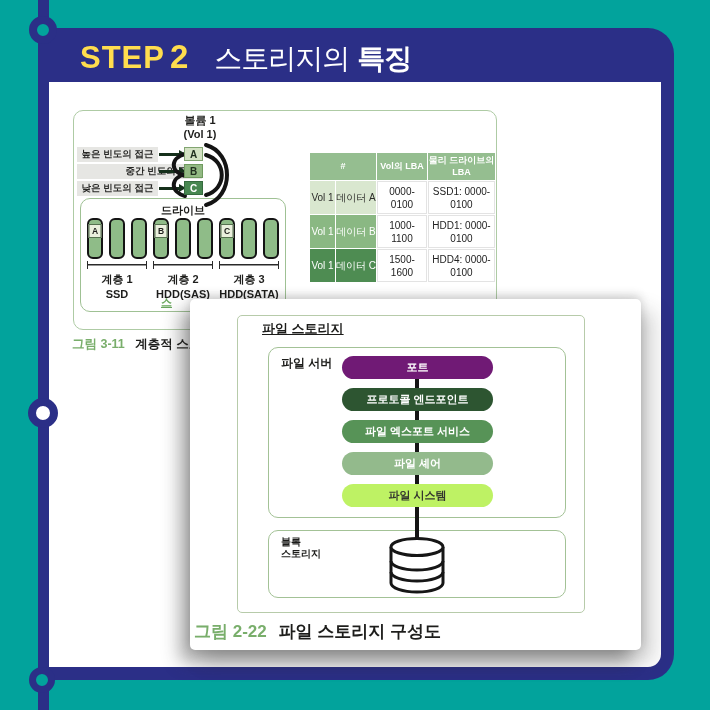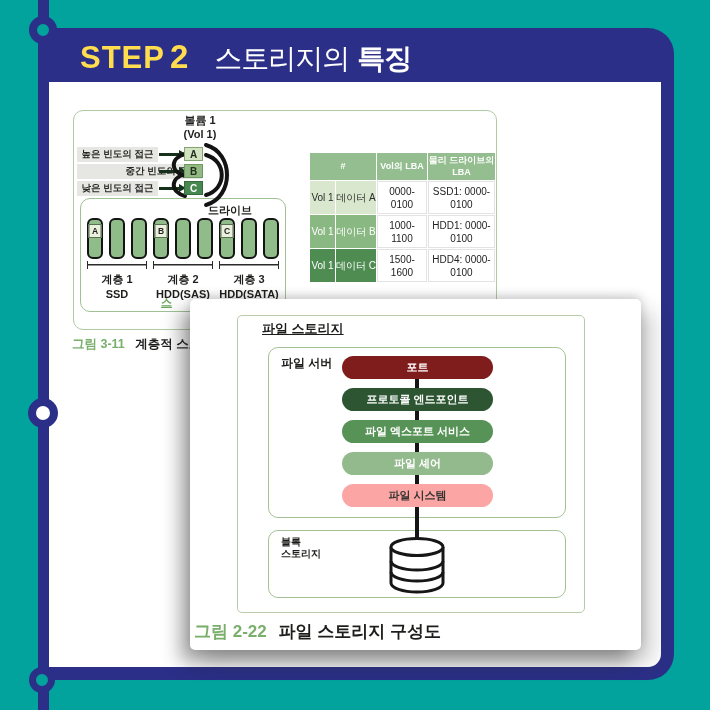--- a/index.html
+++ b/index.html
@@ -37,21 +37,21 @@
   .vblock{position:absolute;left:184px;width:19px;height:14px;box-sizing:border-box;
           font-size:10px;font-weight:700;display:flex;align-items:center;justify-content:center;z-index:2;}
   .blk-a{top:147px;background:#D3E2C3;border:1px solid #82A571;color:#21301f;}
   .blk-b{top:164px;background:#92B983;border:1px solid #6F9A5F;color:#21301f;}
   .blk-c{top:181px;background:#478750;border:1px solid #356B3E;color:#fff;}
   .cyl-svg{position:absolute;left:168px;top:140px;z-index:1;}
 
   .drives-box{position:absolute;left:80px;top:198px;width:206px;height:114px;box-sizing:border-box;
               border:1.5px solid #9FC194;border-radius:10px;background:#fff;}
   .drives-title{position:absolute;left:80px;top:203px;width:206px;text-align:center;
-                font-size:11px;font-weight:700;color:#1e1e1c;padding-left:47px;}
+                font-size:11px;font-weight:700;color:#1e1e1c;}
   .drive-row{position:absolute;left:87px;top:218px;display:flex;gap:6px;}
   .drive{position:relative;width:16px;height:41px;box-sizing:border-box;background:#8FBC88;
          border:2.5px solid #141414;border-radius:6px;}
   .slot{position:absolute;top:4px;left:50%;transform:translateX(-50%);width:11px;height:12px;
         background:#EAF0DD;border:1px solid #55714F;color:#1d1d1b;font-size:8.5px;font-weight:700;
         display:flex;align-items:center;justify-content:center;}
   .tier-row{position:absolute;left:87px;top:261px;display:flex;gap:6px;}
   .tier{width:60px;display:flex;flex-direction:column;align-items:center;}
   .bracket{width:60px;height:8px;box-sizing:border-box;border-left:1.5px solid #2a2a2a;
            border-right:1.5px solid #2a2a2a;
@@ -245,25 +245,25 @@
 
   <div class="fig2-panel">
     <div class="fig2-inner"></div>
     <div class="fig2-title">파일 스토리지</div>
 
     <div class="fs-box"></div>
     <div class="fs-label">파일 서버</div>
 
     <div class="connector"></div>
 
-    <div class="pill pill-0" style="background-color: #7f1d1d; color: rgb(255, 255, 255); font-family: Liberation Serif, serif;">포트</div>
+    <div class="pill pill-0" style="background-color: #701a75; color: rgb(255, 255, 255); font-family: Liberation Serif, serif;">포트</div>
     <div class="pill pill-1" style="background-color: rgb(45, 85, 49); color: rgb(255, 255, 255);">프로토콜 엔드포인트</div>
     <div class="pill pill-2" style="background-color: rgb(87, 147, 87); color: rgb(255, 255, 255);">파일 엑스포트 서비스</div>
     <div class="pill pill-3" style="background-color: rgb(147, 186, 140); color: rgb(255, 255, 255);">파일 셰어</div>
-    <div class="pill pill-4" style="background-color: #fca5a5; color: rgb(51, 52, 47);">파일 시스템</div>
+    <div class="pill pill-4" style="background-color: #bef264; color: rgb(51, 52, 47);">파일 시스템</div>
 
     <div class="blk-box"></div>
     <div class="blk-label">
       <div>블록</div>
       <div>스토리지</div>
     </div>
 
     <svg class="db-svg" width="60" height="58" viewBox="0 0 60 58">
       <path d="M 4 10 L 4 46 A 26 9 0 0 0 56 46 L 56 10" fill="#ffffff" stroke="#161616" stroke-width="3"></path>
       <path d="M 4 24 A 26 9 0 0 0 56 24" fill="none" stroke="#161616" stroke-width="3"></path>

